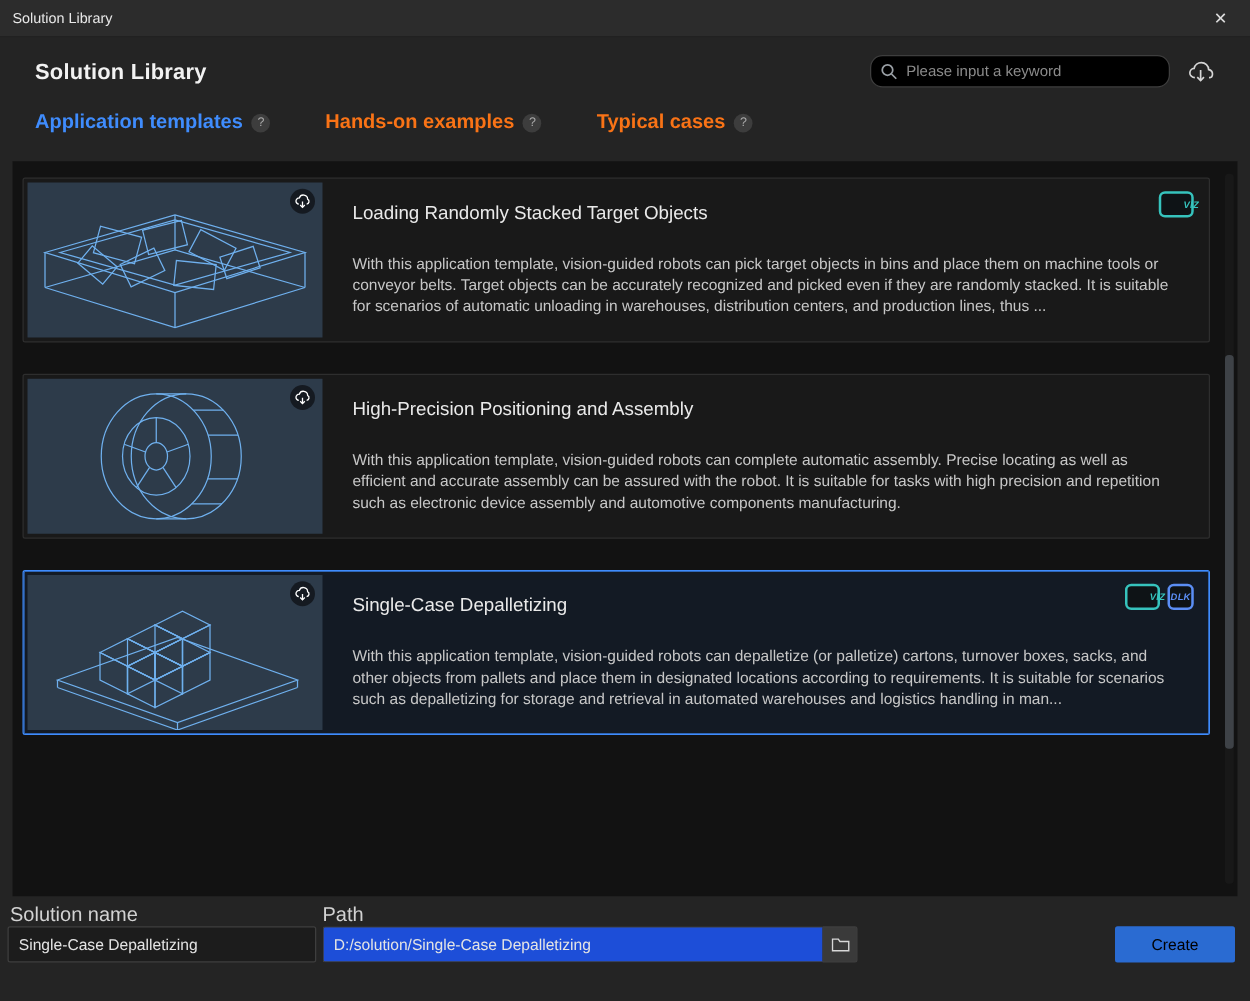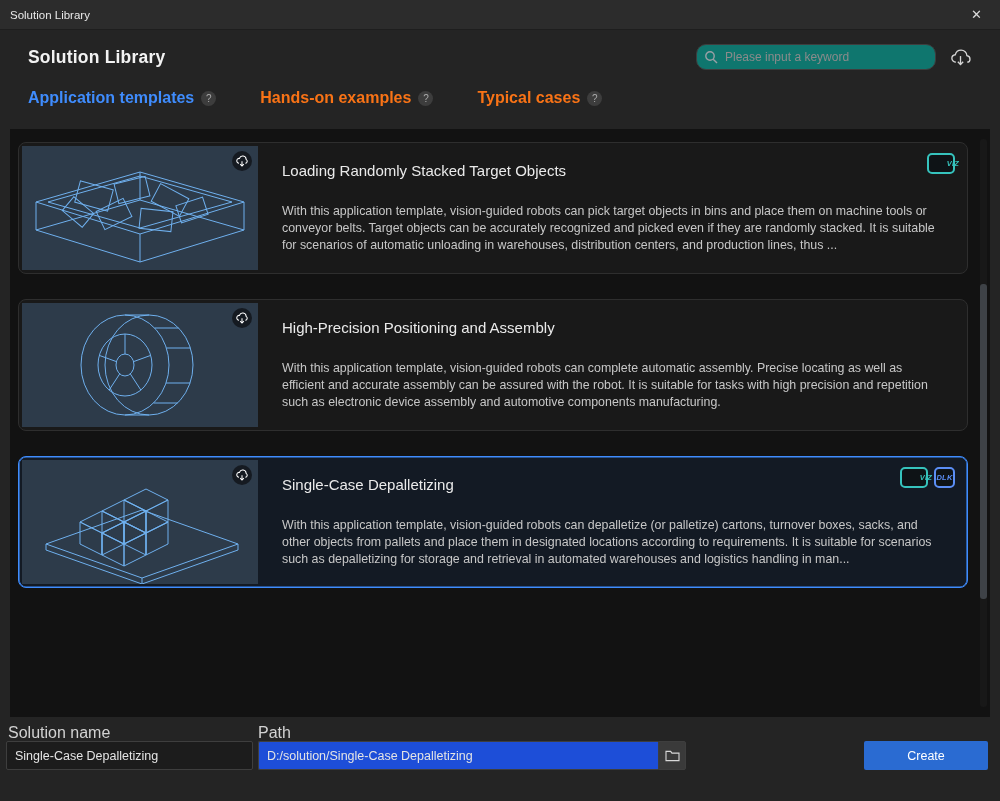--- a/index.html
+++ b/index.html
@@ -14,40 +14,40 @@
     display:flex; align-items:center; padding:0 10px; box-sizing:border-box; }
   .titlebar-text { font-size:11.5px; color:#e8e8e8; }
   .close-btn { margin-left:auto; background:none; border:none; color:#dcdcdc;
     font-size:13px; cursor:pointer; padding:2px 8px; font-family:inherit; }
 
   
   .header { display:flex; align-items:center; padding:12px 28px 0 28px; height:30px; }
   .header h1 { margin:0; font-size:17.5px; font-weight:bold; color:#f2f2f2; letter-spacing:.2px; }
   .header-right { margin-left:auto; display:flex; align-items:center; gap:13px; }
   .searchbox { position:relative; width:240px; height:26px; }
-  .searchbox input { width:100%; height:100%; box-sizing:border-box; background:#0f766e;
+  .searchbox input { width:100%; height:100%; box-sizing:border-box; background:#000000;
     border:1px solid #3e3e3e; border-radius:10px; color:#e0e0e0; font-size:12px;
     padding:0 8px 0 28px; font-family:inherit; outline:none; }
   .searchbox input::placeholder { color:#8b8b8b; }
   .search-icon { position:absolute; left:8px; top:6px; }
   .cloud-btn { background:none; border:none; padding:0; cursor:pointer; display:flex; }
 
   
   .tabs { display:flex; gap:44px; padding:17px 28px 0 28px; height:30px; align-items:flex-start; }
   .tab { display:flex; align-items:center; gap:7px; cursor:pointer; }
   .tab-label { font-size:16px; font-weight:bold; color:#f97316; }
   .tab.active .tab-label { color:var(--accent-blue,#3f8cfd); }
   .help-badge { width:15px; height:15px; border-radius:50%; background:#3d3d3d; color:#ababab;
     font-size:10px; display:flex; align-items:center; justify-content:center; cursor:pointer; }
 
   
   .list-panel { position:relative; margin:10px 10px 0 10px; height:588px; background:#121212;
     box-sizing:border-box; padding:13px 22px 0 8px; display:flex; flex-direction:column; gap:25px; }
   .card { position:relative; height:132px; flex:none; display:flex; background:#191919;
-    border:1px solid #2e2e2e; border-radius:8px; box-sizing:border-box; padding:3px; cursor:pointer; }
+    border:1px solid #2e2e2e; border-radius:2px; box-sizing:border-box; padding:3px; cursor:pointer; }
   .card.selected { border-color:var(--accent-blue,#4a9eff); background:#131a24;
     box-shadow:inset 0 0 0 0.6px var(--accent-blue,#4a9eff); }
   .thumb { position:relative; width:236px; height:124px; background:#2d3b4a; flex:none; }
   .thumb svg.art { display:block; width:100%; height:100%; }
   .cloud-badge { position:absolute; top:5px; right:6px; width:20px; height:20px; border-radius:50%;
     background:rgba(12,14,18,0.72); display:flex; align-items:center; justify-content:center; }
   .card-body { flex:1; min-width:0; padding:15px 16px 0 24px; }
   .card-title { font-size:15px; color:#eaeaea; line-height:20px; font-weight:400; }
   .card-desc { margin-top:22px; font-size:12.4px; line-height:16.8px; color:#c7c7c7; }
   .card-badges { position:absolute; top:10px; right:12px; display:flex; gap:6px; }
@@ -70,22 +70,22 @@
     border:1px solid #3e3e3e; border-radius:2px; color:#e4e4e4; font-size:12.5px;
     padding:0 8px; font-family:inherit; outline:none; height:29px; top:20px; }
   .name-input { left:6px; width:247px; }
   .path-group { position:absolute; left:258px; top:20px; width:428px; height:29px; display:flex; }
   .path-group input { flex:1; box-sizing:border-box; background:#1d4ed8; border:1px solid #3e3e3e;
     border-right:none; border-radius:2px 0 0 2px; color:#e4e4e4; font-size:12.5px; padding:0 8px;
     font-family:inherit; outline:none; }
   .folder-btn { width:28px; background:#3a3a3a; border:1px solid #3e3e3e;
     border-radius:0 2px 2px 0; display:flex; align-items:center; justify-content:center;
     cursor:pointer; padding:0; }
-  .create-btn { position:absolute; right:12px; top:20px; width:124px; height:29px;
-    background:var(--button-blue,#2a6bd2); color:#ffffff; border:none; border-radius:2px;
+  .create-btn { position:absolute; right:12px; top:20px; width:96px; height:29px;
+    background:var(--button-blue,#2a6bd2); color:#000000; border:none; border-radius:2px;
     font-size:12.5px; font-family:inherit; cursor:pointer; }
 
   .wire { stroke:#6fb0ee; fill:none; stroke-width:1; }
 </style>
 </head>
 <body>
 
 <div>
 
   <div class="titlebar">

